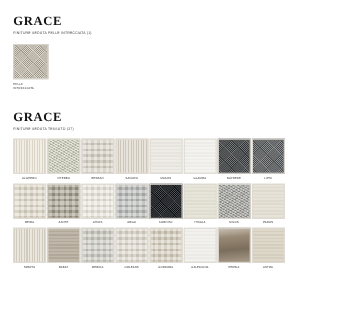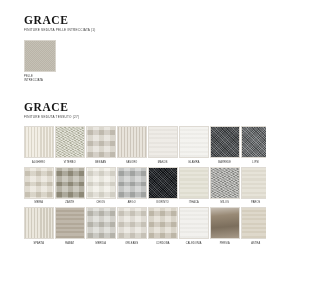--- a/index.html
+++ b/index.html
@@ -19,21 +19,21 @@
     width: 266px;
     height: 300px;
     padding: 0;
     box-sizing: border-box;
     position: relative;
   }
 
   
   .section {
     position: absolute;
-    left: 12px;
+    left: 0;
     width: 266px;
   }
   .section-head {
     padding-left: 12px;
   }
   .section-title {
     font-family: "Liberation Serif", serif;
     font-weight: bold;
     font-size: 11.5px;
     letter-spacing: 0.6px;

